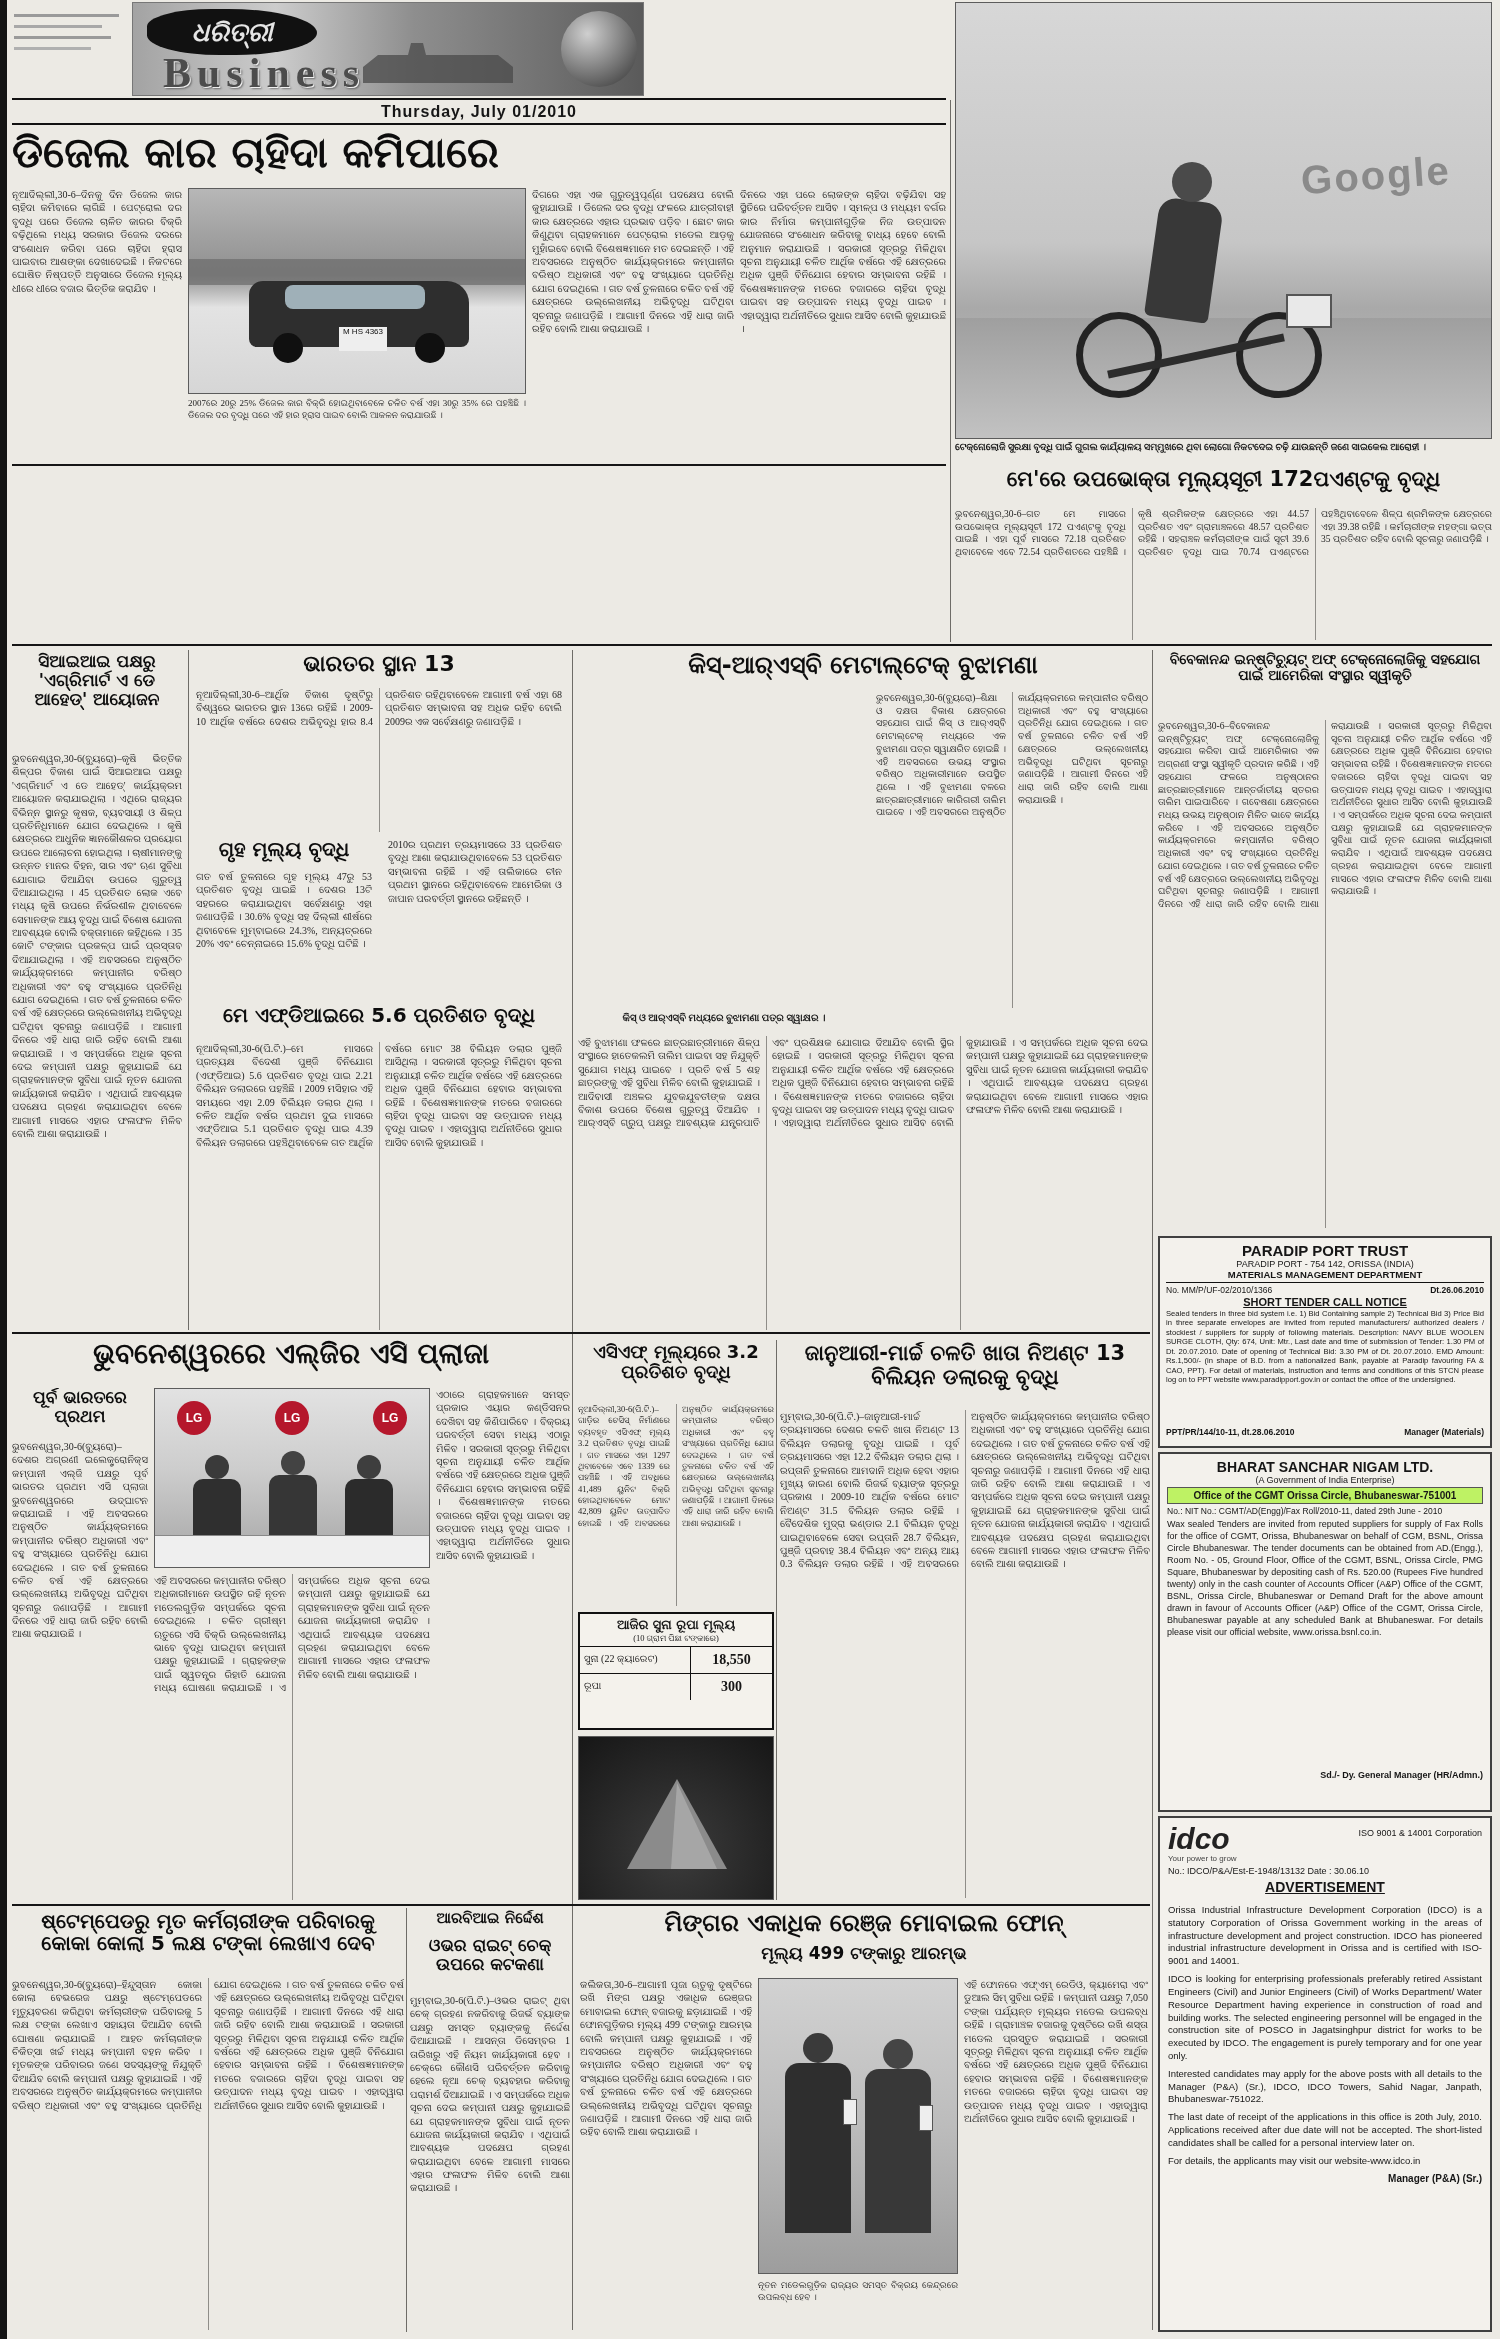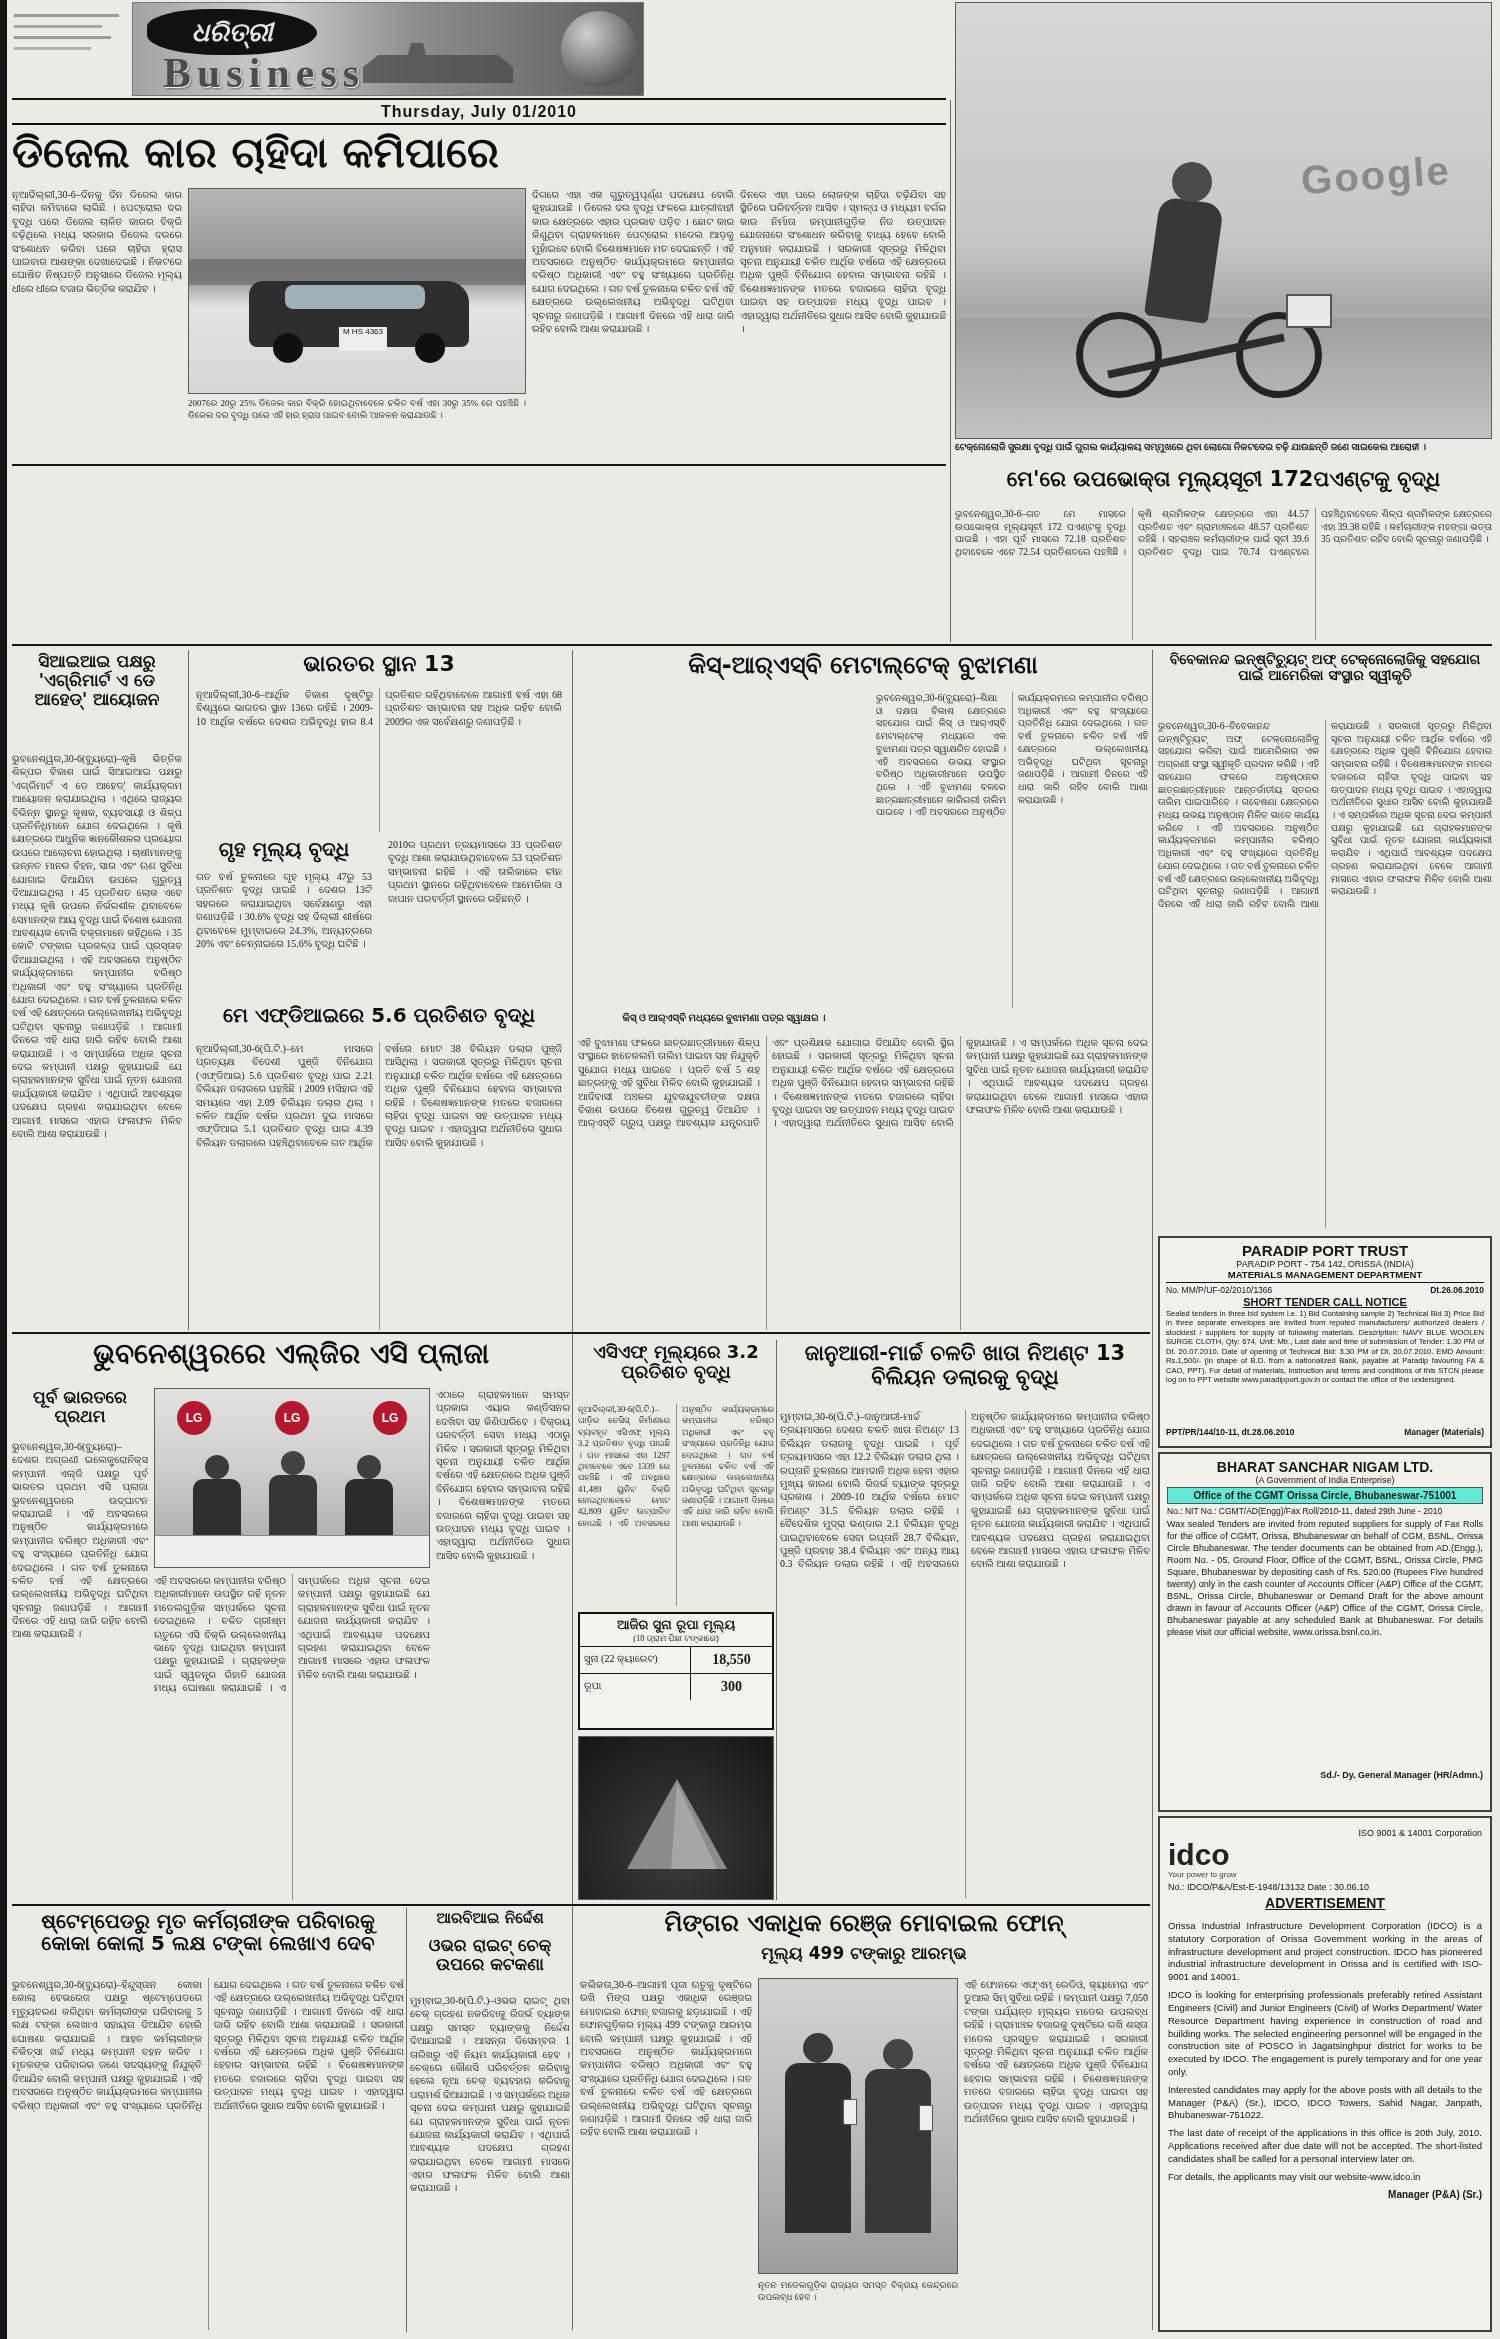--- a/index.html
+++ b/index.html
@@ -221,30 +221,30 @@
   <div class="abs hl" style="left:780px;top:1342px;width:370px;height:62px;font-size:21px;">ଜାନୁଆରୀ-ମାର୍ଚ୍ଚ ଚଳତି ଖାତା ନିଅଣ୍ଟ 13 ବିଲିୟନ ଡଲାରକୁ ବୃଦ୍ଧି</div>
   <div class="abs bt c2" style="left:780px;top:1410px;width:370px;height:488px;">
     <span>ମୁମ୍ବାଇ,30-6(ପି.ଟି.)–ଜାନୁଆରୀ-ମାର୍ଚ୍ଚ ତ୍ରୟମାସରେ ଦେଶର ଚଳତି ଖାତା ନିଅଣ୍ଟ 13 ବିଲିୟନ ଡଲାରକୁ ବୃଦ୍ଧି ପାଇଛି । ପୂର୍ବ ତ୍ରୟମାସରେ ଏହା 12.2 ବିଲିୟନ ଡଲାର ଥିଲା । ରପ୍ତାନି ତୁଳନାରେ ଆମଦାନି ଅଧିକ ହେବା ଏହାର ମୁଖ୍ୟ କାରଣ ବୋଲି ରିଜର୍ଭ ବ୍ୟାଙ୍କ ସୂତ୍ରରୁ ପ୍ରକାଶ । 2009-10 ଆର୍ଥିକ ବର୍ଷରେ ମୋଟ ନିଅଣ୍ଟ 31.5 ବିଲିୟନ ଡଲାର ରହିଛି । ବୈଦେଶିକ ମୁଦ୍ରା ଭଣ୍ଡାର 2.1 ବିଲିୟନ ବୃଦ୍ଧି ପାଇଥିବାବେଳେ ସେବା ରପ୍ତାନି 28.7 ବିଲିୟନ, ପୁଞ୍ଜି ପ୍ରବାହ 38.4 ବିଲିୟନ ଏବଂ ଅନ୍ୟ ଆୟ 0.3 ବିଲିୟନ ଡଲାର ରହିଛି ।</span>
     <span>ଏହି ଅବସରରେ ଅନୁଷ୍ଠିତ କାର୍ଯ୍ୟକ୍ରମରେ କମ୍ପାନୀର ବରିଷ୍ଠ ଅଧିକାରୀ ଏବଂ ବହୁ ସଂଖ୍ୟାରେ ପ୍ରତିନିଧି ଯୋଗ ଦେଇଥିଲେ । ଗତ ବର୍ଷ ତୁଳନାରେ ଚଳିତ ବର୍ଷ ଏହି କ୍ଷେତ୍ରରେ ଉଲ୍ଲେଖନୀୟ ଅଭିବୃଦ୍ଧି ଘଟିଥିବା ସୂଚନାରୁ ଜଣାପଡ଼ିଛି । ଆଗାମୀ ଦିନରେ ଏହି ଧାରା ଜାରି ରହିବ ବୋଲି ଆଶା କରାଯାଉଛି ।</span>
     <span>ଏ ସମ୍ପର୍କରେ ଅଧିକ ସୂଚନା ଦେଇ କମ୍ପାନୀ ପକ୍ଷରୁ କୁହାଯାଇଛି ଯେ ଗ୍ରାହକମାନଙ୍କ ସୁବିଧା ପାଇଁ ନୂତନ ଯୋଜନା କାର୍ଯ୍ୟକାରୀ କରାଯିବ । ଏଥିପାଇଁ ଆବଶ୍ୟକ ପଦକ୍ଷେପ ଗ୍ରହଣ କରାଯାଇଥିବା ବେଳେ ଆଗାମୀ ମାସରେ ଏହାର ଫଳାଫଳ ମିଳିବ ବୋଲି ଆଶା କରାଯାଉଛି ।</span>
   </div>
 
   <div class="adbox adtxt" style="left:1158px;top:1452px;width:334px;height:360px;padding:5px 7px;">
     <div style="text-align:center;font-weight:bold;font-size:14px;">BHARAT SANCHAR NIGAM LTD.</div>
     <div style="text-align:center;font-size:9px;">(A Government of India Enterprise)</div>
-    <div style="text-align:center;font-weight:bold;font-size:10px;background:#5eead4;border:1px solid #555;margin:2px 0;padding:2px;">Office of the CGMT Orissa Circle, Bhubaneswar-751001</div>
+    <div style="text-align:center;font-weight:bold;font-size:10px;background:#bef264;border:1px solid #555;margin:2px 0;padding:2px;">Office of the CGMT Orissa Circle, Bhubaneswar-751001</div>
     <div style="font-size:8.5px;margin-bottom:2px;">No.: NIT No.: CGMT/AD(Engg)/Fax Roll/2010-11, dated 29th June - 2010</div>
     <div style="font-size:9px;line-height:1.34;text-align:justify;height:252px;overflow:hidden;">Wax sealed Tenders are invited from reputed suppliers for supply of Fax Rolls for the office of CGMT, Orissa, Bhubaneswar on behalf of CGM, BSNL, Orissa Circle Bhubaneswar. The tender documents can be obtained from AD.(Engg.), Room No. - 05, Ground Floor, Office of the CGMT, BSNL, Orissa Circle, PMG Square, Bhubaneswar by depositing cash of Rs. 520.00 (Rupees Five hundred twenty) only in the cash counter of Accounts Officer (A&amp;P) Office of the CGMT, BSNL, Orissa Circle, Bhubaneswar or Demand Draft for the above amount drawn in favour of Accounts Officer (A&amp;P) Office of the CGMT, Orissa Circle, Bhubaneswar payable at any scheduled Bank at Bhubaneswar. For details please visit our official website, www.orissa.bsnl.co.in.</div>
     <div style="text-align:right;font-weight:bold;font-size:9px;">Sd./- Dy. General Manager (HR/Admn.)</div>
   </div>
 
   <div class="adbox adtxt" style="left:1158px;top:1816px;width:334px;height:516px;padding:6px 8px;">
     <div style="display:flex;justify-content:space-between;align-items:flex-start;">
       <div>
-        <div style="font-weight:bold;font-size:30px;line-height:1;color:#222;margin-top:16px;">idco</div>
+        <div style="font-weight:bold;font-style:italic;font-size:30px;line-height:1;color:#222;">idco</div>
         <div style="font-size:8px;color:#444;">Your power to grow</div>
       </div>
       <div style="font-size:9px;text-align:right;padding-top:4px;">ISO 9001 &amp; 14001 Corporation</div>
     </div>
     <div style="font-size:9px;margin:3px 0;">No.: IDCO/P&amp;A/Est-E-1948/13132 Date : 30.06.10</div>
     <div style="text-align:center;font-weight:bold;font-size:14px;text-decoration:underline;margin:2px 0 9px;">ADVERTISEMENT</div>
     <div style="font-size:9.5px;line-height:1.35;text-align:justify;margin-bottom:5px;">Orissa Industrial Infrastructure Development Corporation (IDCO) is a statutory Corporation of Orissa Government working in the areas of infrastructure development and project construction. IDCO has pioneered industrial infrastructure development in Orissa and is certified with ISO-9001 and 14001.</div>
     <div style="font-size:9.5px;line-height:1.35;text-align:justify;margin-bottom:5px;">IDCO is looking for enterprising professionals preferably retired Assistant Engineers (Civil) and Junior Engineers (Civil) of Works Department/ Water Resource Department having experience in construction of road and building works. The selected engineering personnel will be engaged in the construction site of POSCO in Jagatsinghpur district for works to be executed by IDCO. The engagement is purely temporary and for one year only.</div>
     <div style="font-size:9.5px;line-height:1.35;text-align:justify;margin-bottom:5px;">Interested candidates may apply for the above posts with all details to the Manager (P&amp;A) (Sr.), IDCO, IDCO Towers, Sahid Nagar, Janpath, Bhubaneswar-751022.</div>
     <div style="font-size:9.5px;line-height:1.35;text-align:justify;margin-bottom:5px;">The last date of receipt of the applications in this office is 20th July, 2010. Applications received after due date will not be accepted. The short-listed candidates shall be called for a personal interview later on.</div>

